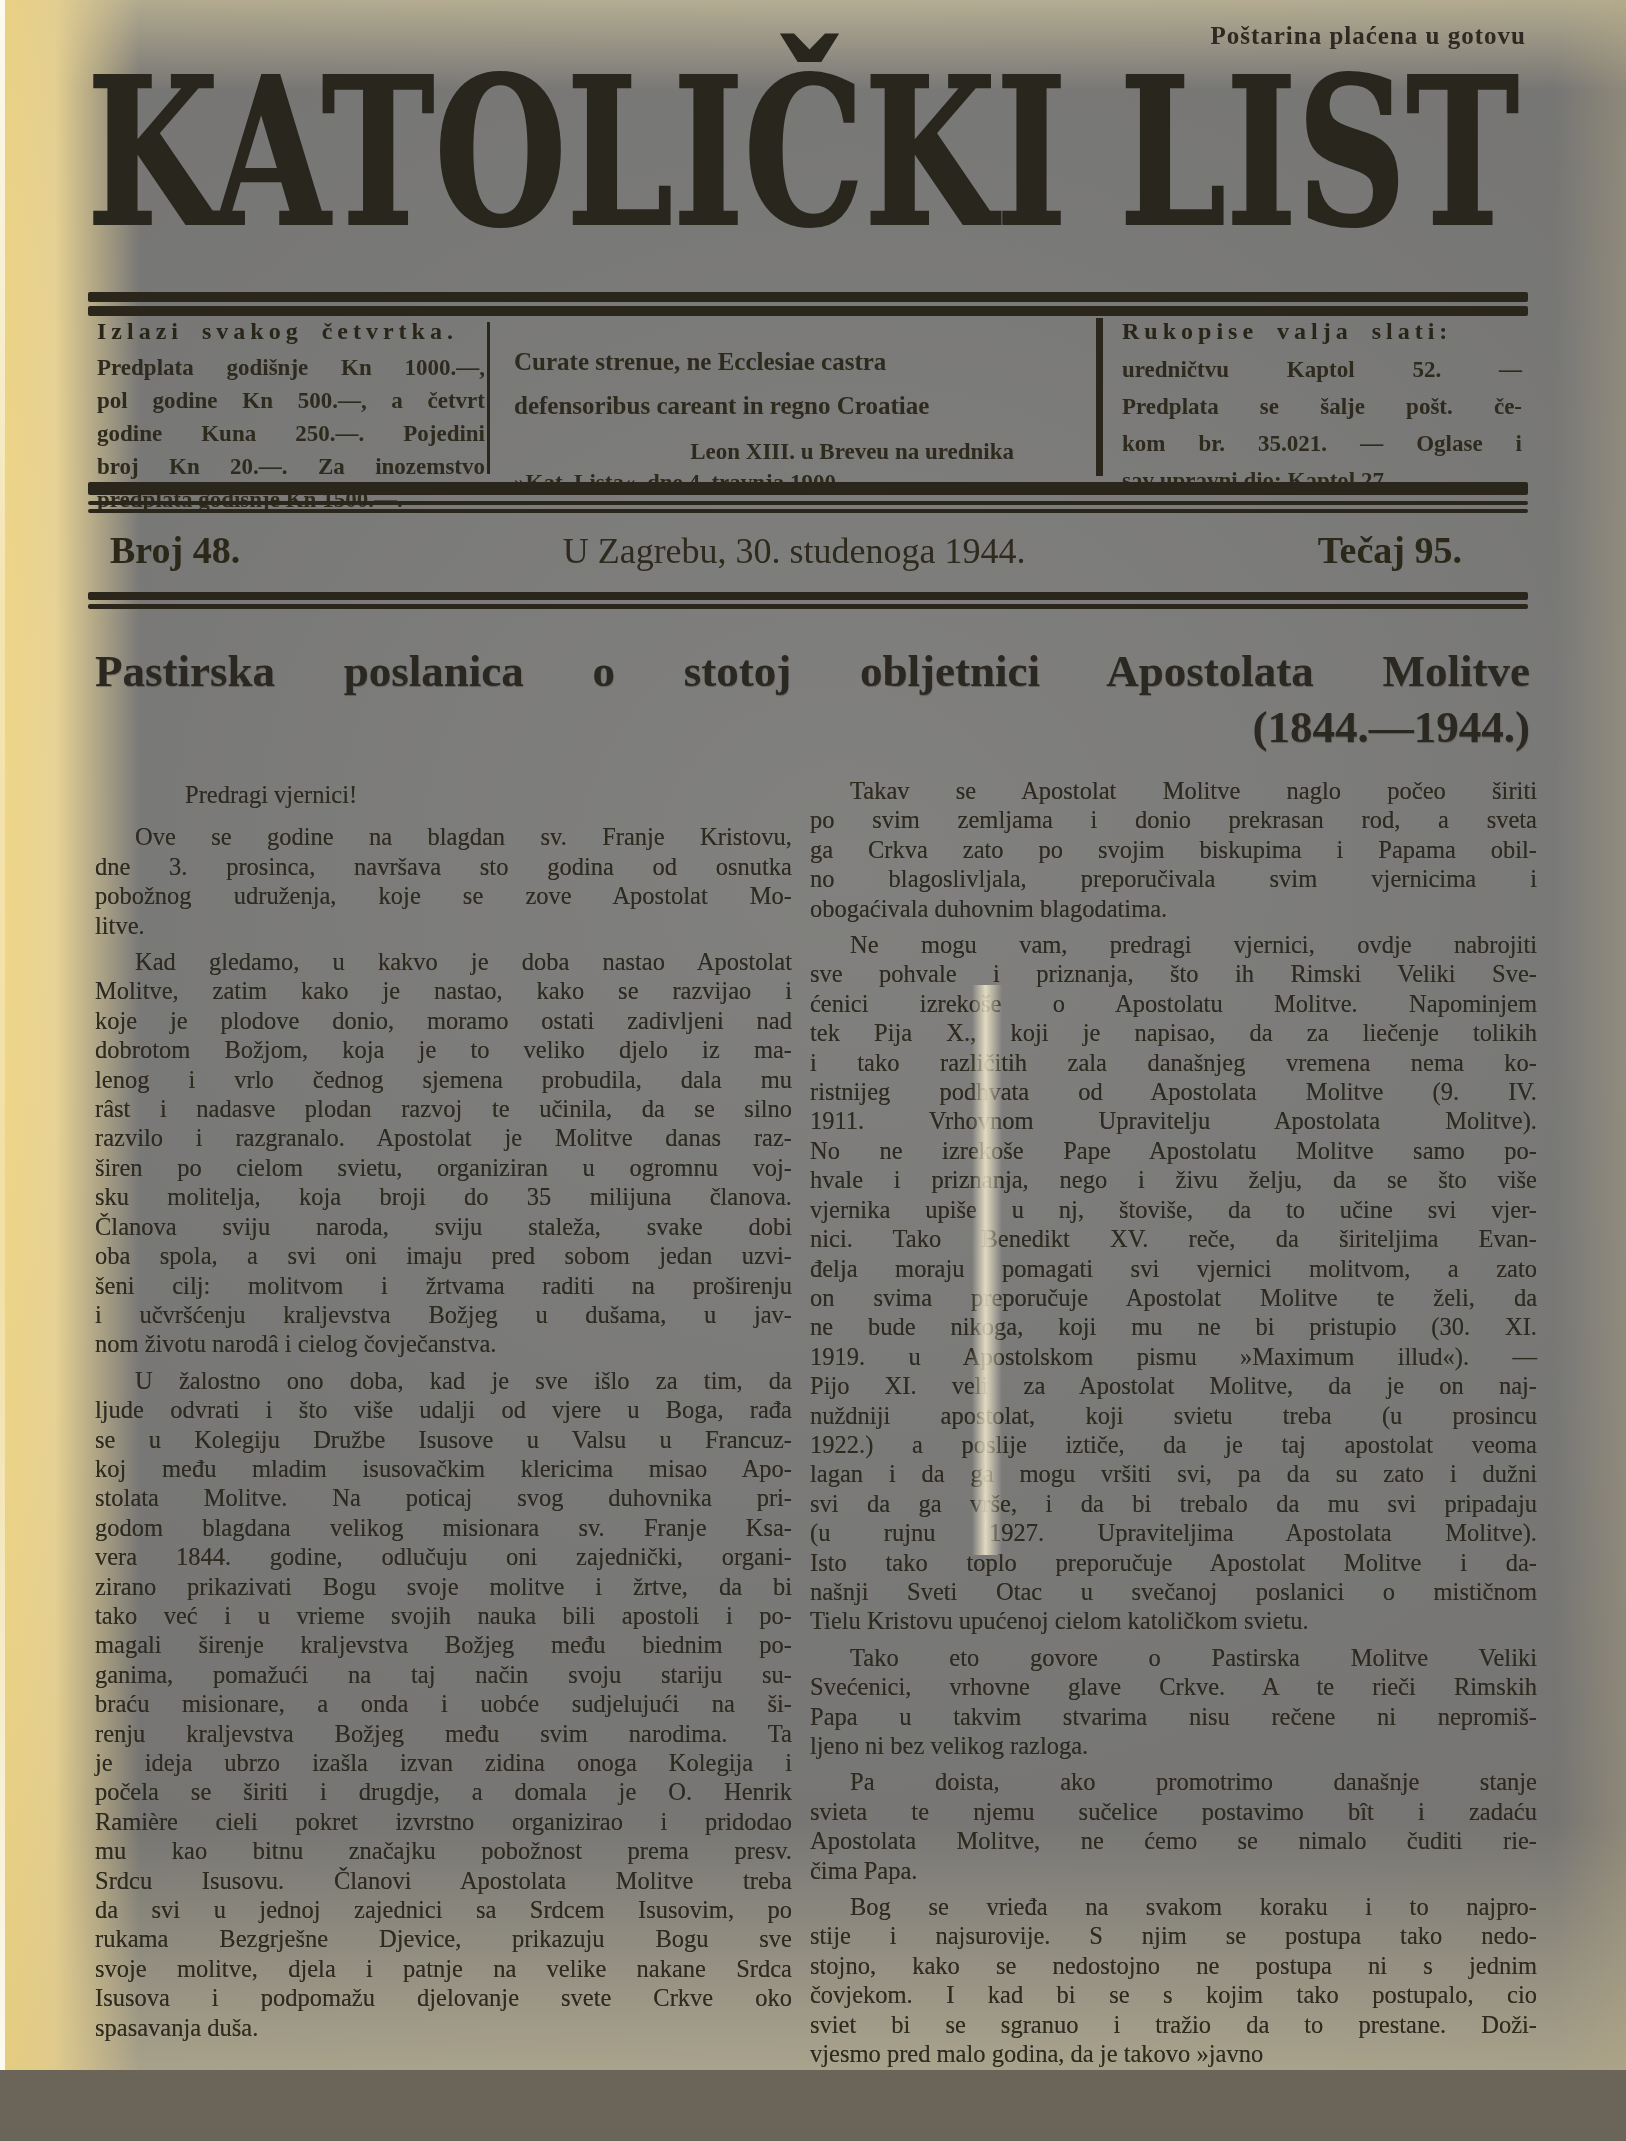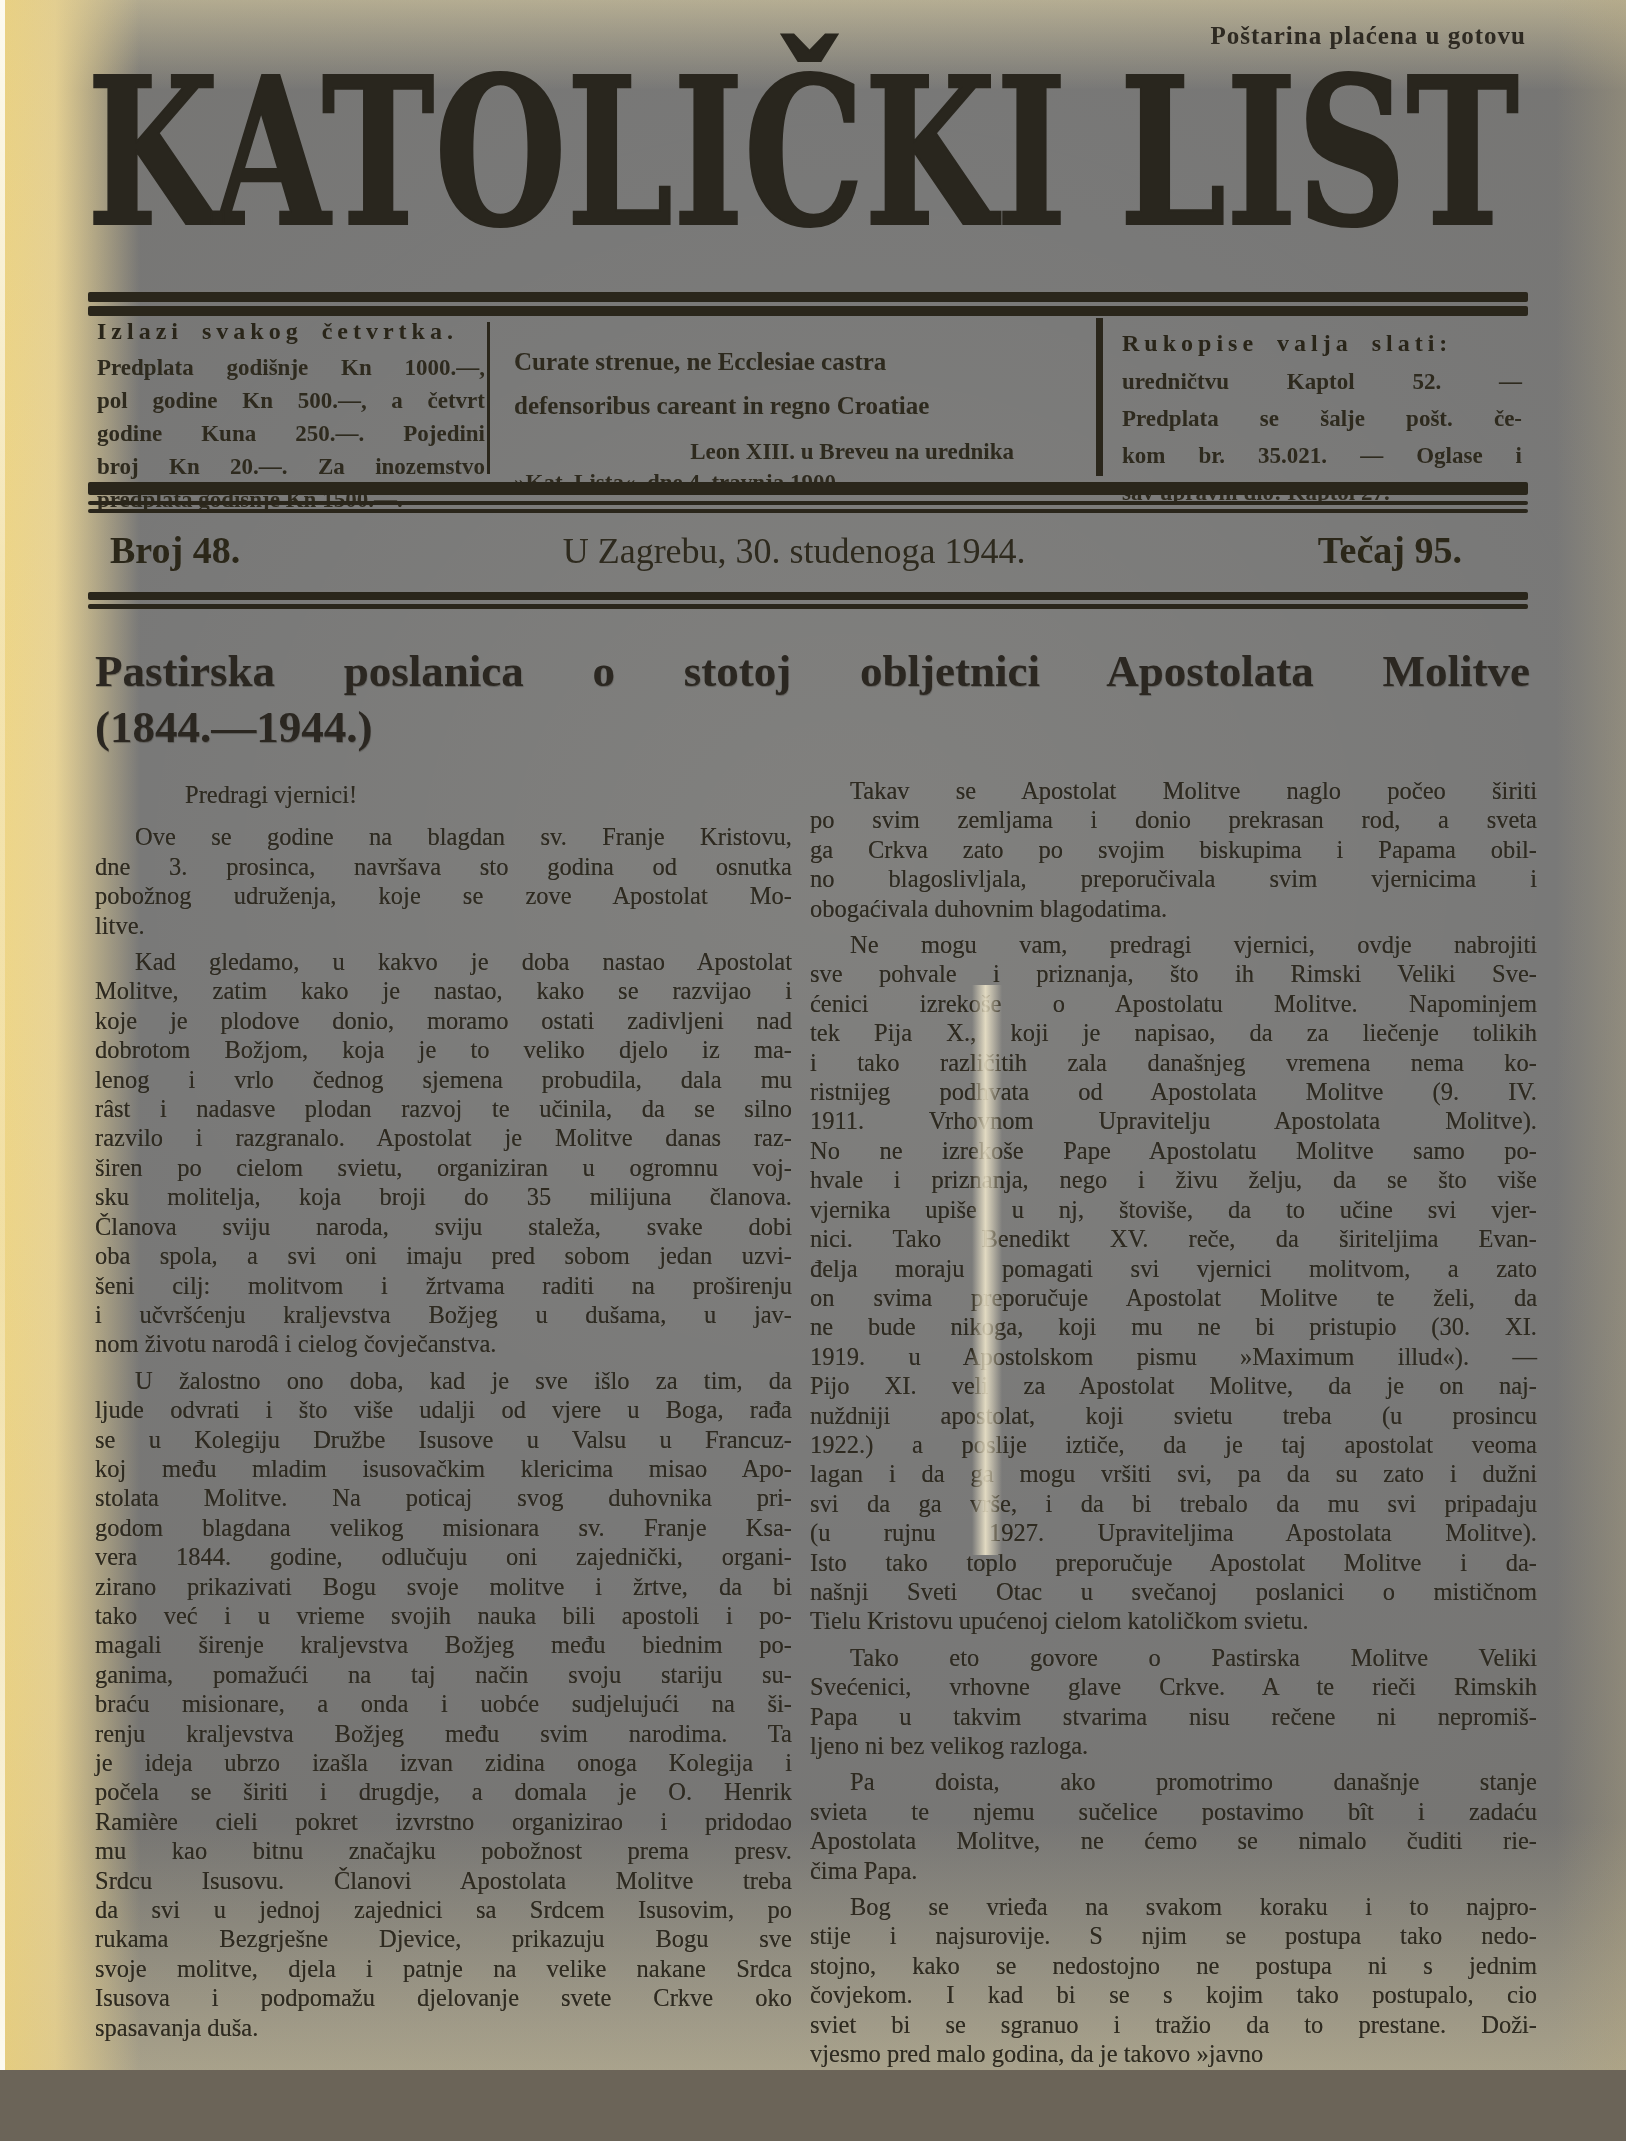--- a/index.html
+++ b/index.html
@@ -50,21 +50,21 @@
   .r-f { top:592px; height:8px; }
   .r-g { top:604px; height:5px; }
 
   
   .vdiv { background:#2a261b; }
   .vd1 { left:487px; top:322px; width:3px; height:152px; }
   .vd2 { left:1096px; top:318px; width:7px; height:158px; }
   .info-cell { top:318px; }
   .info-left  { left:97px;  width:388px; }
   .info-center{ left:514px; width:566px; }
-  .info-right { left:1122px;width:400px;margin-top:12px; }
+  .info-right { left:1122px;width:400px; }
   .info-head { font-weight:bold; font-size:24px; letter-spacing:5px; word-spacing:8px; white-space:nowrap; margin-bottom:6px; color:#292519; }
   .info-lines { font-weight:bold; font-size:23px; color:#2e2a1e; }
   .info-left .info-lines .ln  { line-height:33px; }
   .info-right .info-lines .ln { line-height:37px; }
   .motto { font-weight:bold; font-size:25px; color:#2e2a1e; padding-top:22px; }
   .motto .ln { line-height:44px; text-align:left; text-align-last:left; }
   .attribution { font-weight:bold; font-size:23px; color:#2e2a1e; text-align:right; padding-right:66px; margin-top:8px; }
   .attribution .ln { line-height:31px; text-align:right; text-align-last:right; }
 
   
@@ -74,21 +74,21 @@
   .dl-volume { position:absolute; right:66px; top:0; font-size:38px; font-weight:bold; color:#2b2719; }
 
   
   .art-title {
     left:95px; top:645px; width:1435px;
     font-size:45px; font-weight:bold; color:#2b2721;
     text-align:justify; text-align-last:justify; white-space:nowrap;
     text-shadow:0.4px 0.5px 0.8px rgba(43,39,33,0.35);
   }
   .art-subtitle {
-    left:95px; top:701px; width:1435px; text-align:left;
+    left:95px; top:701px; width:1435px; text-align:right;
     font-size:45px; font-weight:bold; color:#2b2721;
     text-shadow:0.4px 0.5px 0.8px rgba(43,39,33,0.35);
   }
 
   
   .col { font-size:24.5px; color:#2e2a20; text-shadow:0 0 0.5px rgba(46,42,32,0.55); }
   .col-left  { left:95px;  top:780px; width:697px; }
   .col-right { left:810px; top:776px; width:727px; }
   .ln { line-height:29.4px; text-align:justify; text-align-last:justify; }
   .ln.last { text-align-last:left; }

